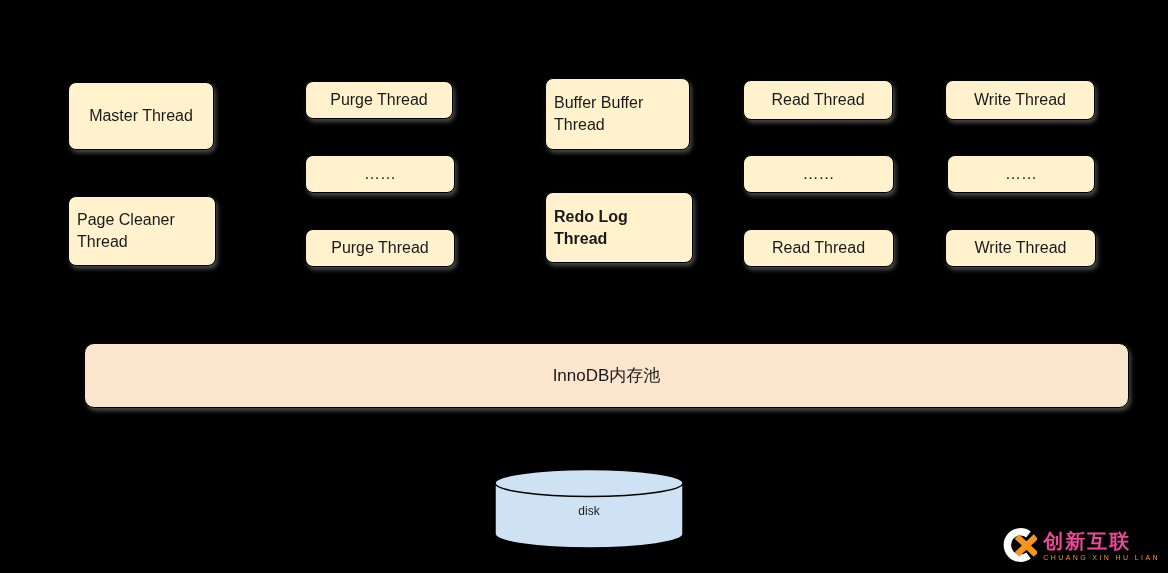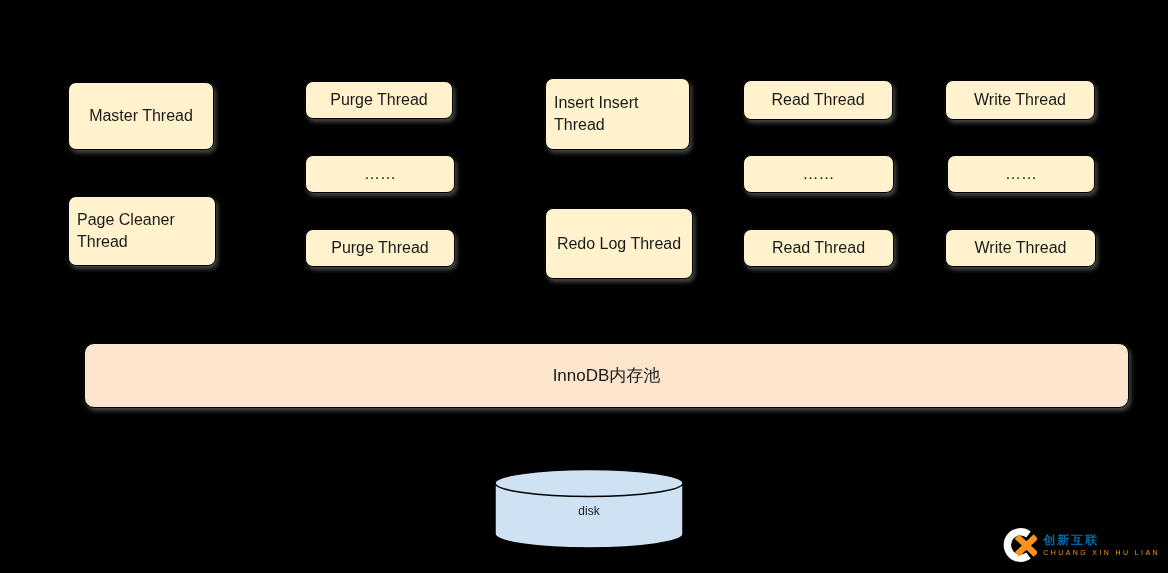--- a/index.html
+++ b/index.html
@@ -32,21 +32,21 @@
 
   
   .box-master       { left: 68px;  top: 82px;  width: 146px; height: 68px; }
   .box-pagecleaner  { left: 68px;  top: 196px; width: 148px; height: 70px; }
   
   .box-purge1       { left: 305px; top: 81px;  width: 148px; height: 38px; }
   .box-purgedots    { left: 305px; top: 155px; width: 150px; height: 38px; }
   .box-purge2       { left: 305px; top: 229px; width: 150px; height: 38px; }
   
   .box-insertbuffer { left: 545px; top: 78px;  width: 145px; height: 72px; }
-  .box-redolog      { left: 545px; top: 208px; width: 148px; height: 71px; }
+  .box-redolog      { left: 545px; top: 192px; width: 148px; height: 71px; font-weight: bold; }
   
   .box-read1        { left: 743px; top: 80px;  width: 150px; height: 40px; }
   .box-readdots     { left: 743px; top: 155px; width: 151px; height: 38px; }
   .box-read2        { left: 743px; top: 229px; width: 151px; height: 38px; }
   
   .box-write1       { left: 945px; top: 80px;  width: 150px; height: 40px; }
   .box-writedots    { left: 947px; top: 155px; width: 148px; height: 38px; }
   .box-write2       { left: 945px; top: 229px; width: 151px; height: 38px; }
 
   .memory-pool {
@@ -80,22 +80,22 @@
 
   .watermark {
     position: absolute;
     right: 8px; bottom: 10px;
     display: flex;
     align-items: center;
   }
   .wm-icon { width: 36px; height: 36px; margin-right: 6px; }
   .wm-text { display: flex; flex-direction: column; }
   .wm-title {
-    color: #0369a1;
-    font-size: 12px;
+    color: #ec4899;
+    font-size: 20px;
     font-weight: bold;
     letter-spacing: 2px;
     line-height: 1.1;
   }
   .wm-sub {
     color: #F7941D;
     font-size: 7px;
     letter-spacing: 2.4px;
     margin-top: 2px;
   }
@@ -116,21 +116,21 @@
     <span>Purge Thread</span>
   </div>
   <div class="thread-box box-purgedots">
     <span>……</span>
   </div>
   <div class="thread-box box-purge2">
     <span>Purge Thread</span>
   </div>
 
   <div class="thread-box box-insertbuffer">
-    <span>Insert Insert Thread</span>
+    <span>Buffer Buffer Thread</span>
   </div>
   <div class="thread-box box-redolog">
     <span>Redo Log Thread</span>
   </div>
 
   <div class="thread-box box-read1">
     <span>Read Thread</span>
   </div>
   <div class="thread-box box-readdots">
     <span>……</span>

